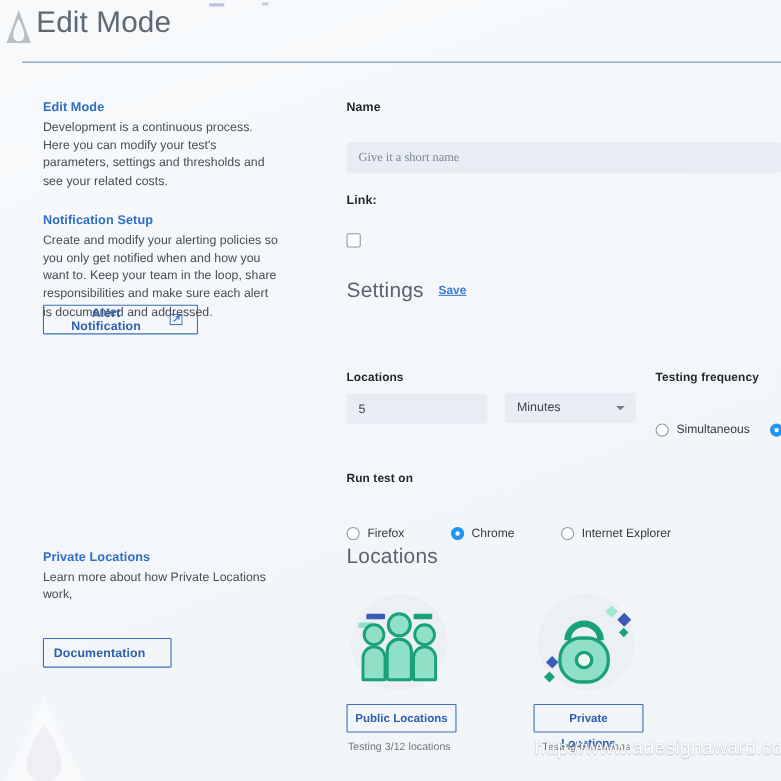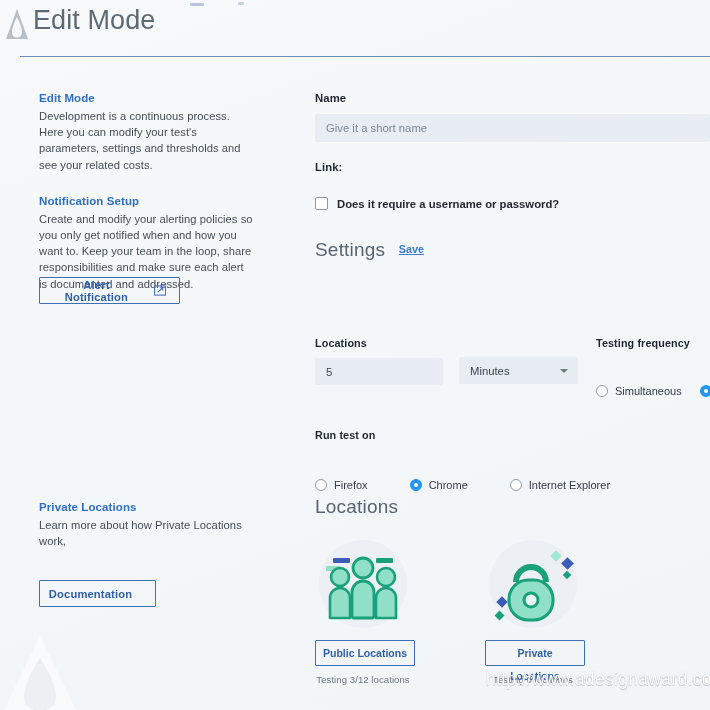--- a/index.html
+++ b/index.html
@@ -143,24 +143,24 @@
   }
   .text-input {
     display: block;
     box-sizing: border-box;
     width: 395px;
     height: 28px;
     background: #e7edf3;
     border: none;
     border-radius: 2px;
     padding: 0 11px;
-    margin-top: 10px;
+    margin-top: 25px;
     color: #3b4450;
     font-size: 11.3px;
-    font-family: Liberation Sans, sans-serif;
+    font-family: Liberation Serif, serif;
     outline: none;
   }
   .text-input::placeholder { color: #7d8792; }
 
   .check-row {
     display: flex;
     align-items: center;
     gap: 9px;
     margin-top: 24px;
   }
@@ -386,21 +386,20 @@
   </button>
 
   <div class="main">
     <div class="field-label">Name</div>
     <input class="text-input" type="text" placeholder="Give it a short name" style="">
 
     <div class="field-label" style="margin-top:19px;">Link:</div>
 
     <div class="check-row">
       <span class="checkbox"></span>
-      <span class="check-label">Does it require a username or password?</span>
     </div>
 
     <div style="margin-top:29px;">
       <span class="section-title">Settings</span>
       <span class="save-link">Save</span>
     </div>
   </div>
 
   <div class="settings-row">
     <div style="display:flex; align-items:flex-start;">

